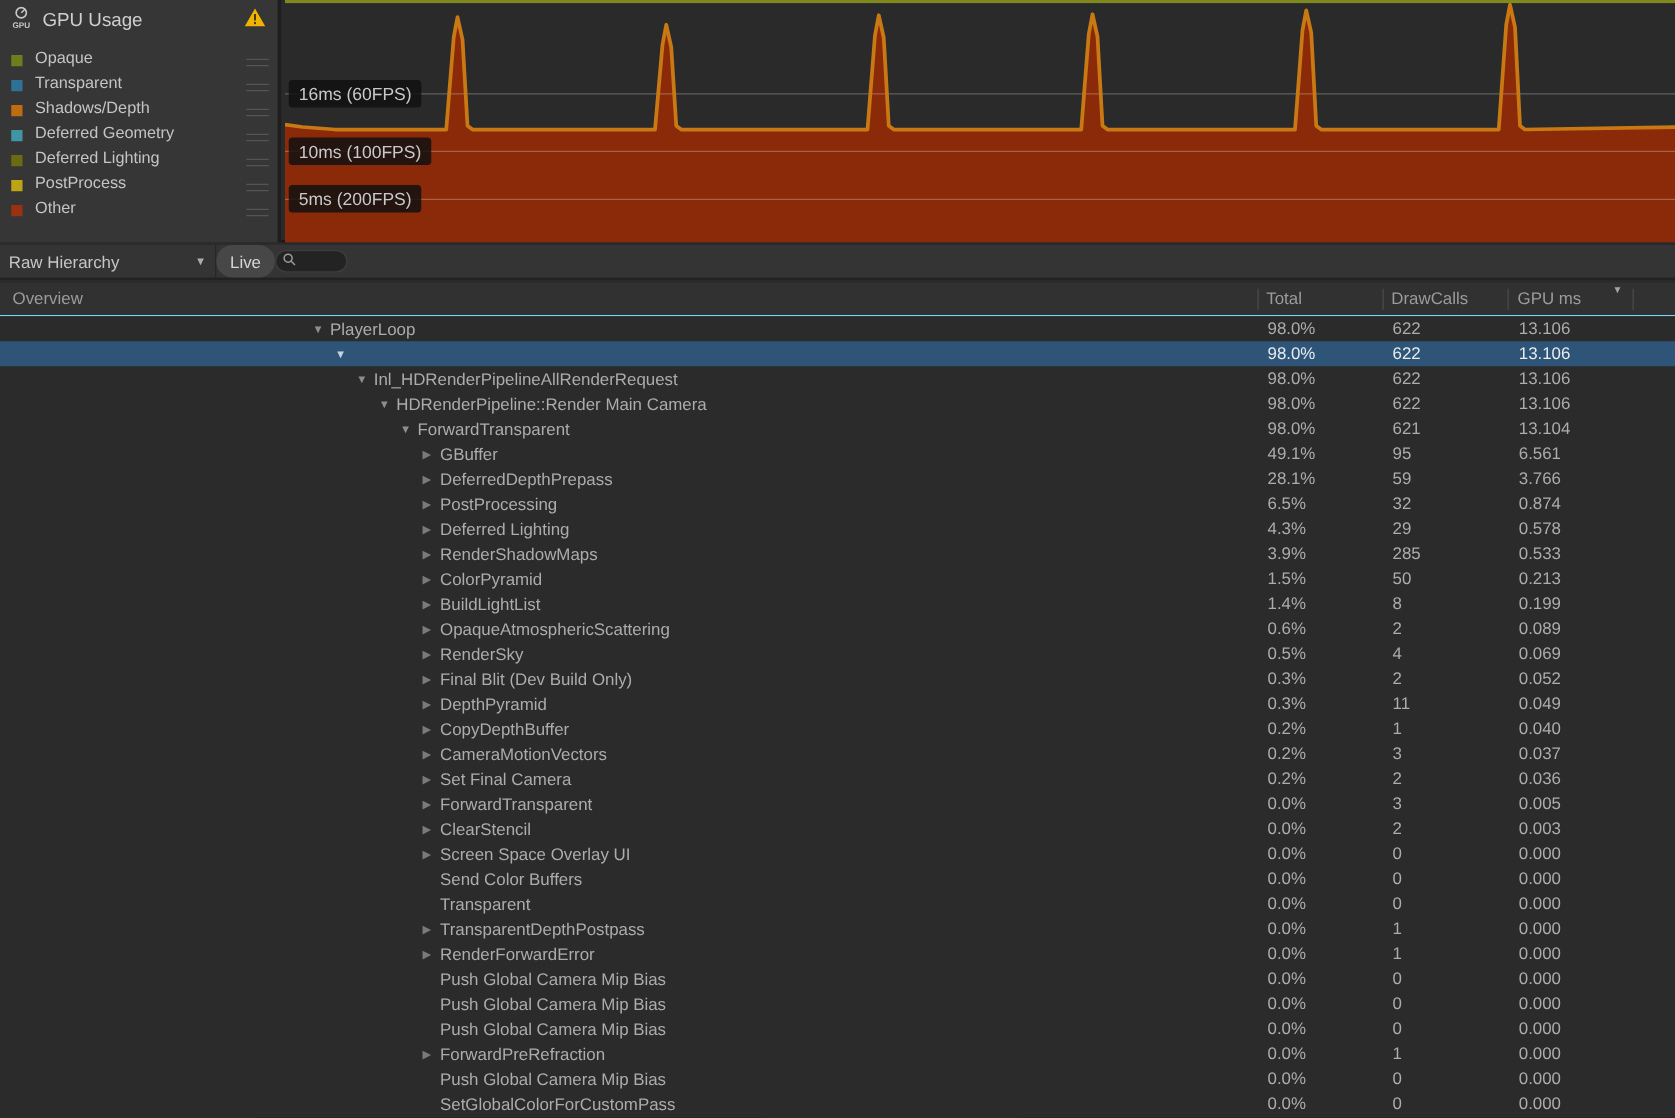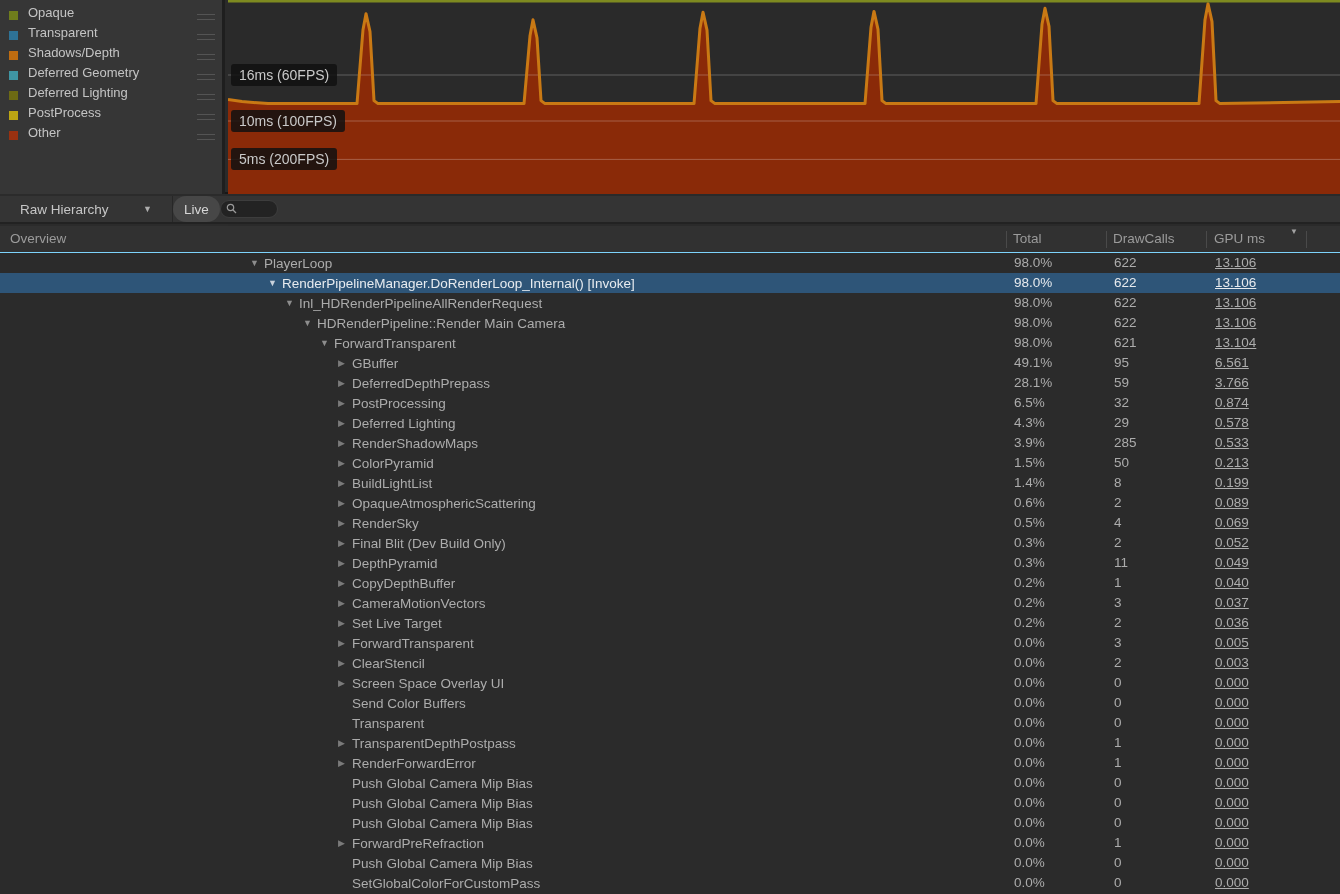--- a/index.html
+++ b/index.html
@@ -22,21 +22,21 @@
 
   .chart { position:absolute; left:228px; top:0; width:1112px; height:240px; background:#2a2a2a;text-decoration:underline; }
   .chart svg { position:absolute; left:0; top:0; }
   .chip { position:absolute; left:3px; height:22px; line-height:22px; padding:0 8px;
           background:rgba(16,16,16,0.85); border-radius:3px; color:#c9c9c9; font-size:14px;
           white-space:nowrap; }
 
   
   .toolbar { position:absolute; top:196px; left:0; width:1340px; height:28px; background:#343434;
              border-bottom:2px solid #222; display:flex; align-items:center; }
-  .dropdown { width:173px; height:100%; padding:0 20px; display:flex; align-items:center;
+  .dropdown { width:173px; height:100%; padding:0 7px; display:flex; align-items:center;
               justify-content:space-between; color:#c6c6c6; font-size:13.5px;
               border-right:1px solid #272727; cursor:default; }
   .caret { font-size:9px; color:#adadad; }
   .live-btn { height:100%; background:#474747; color:#d6d6d6; font-size:13.5px; padding:0 11px;
               display:flex; align-items:center;border-radius:13px; }
   .stats { flex:1; display:flex; justify-content:center; gap:16px; color:#c2c2c2; font-size:13.5px; }
   .search { width:58px; height:18px; margin-right:3px; background:#232323; border:1px solid #3d3d3d;
             border-radius:9px; display:flex; align-items:center; padding:0 5px; gap:3px; }
   .search input { flex:1; width:30px; background:transparent; border:none; outline:none;
                   color:#cccccc; font-size:12px; }
@@ -54,29 +54,46 @@
   .row { position:relative; height:20px; }
   .row.selected { background:#2e5578; color:#e7ebef; }
   .tree { position:absolute; top:0; height:20px; display:flex; align-items:center; }
   .arrow { width:14px; font-size:9px; color:#8d8d8d; text-align:left; flex:0 0 14px; }
   .arrow.collapsed { color:#7a7a7a; }
   .row.selected .arrow { color:#c9d2dc; }
   .rlabel { white-space:nowrap; }
   .val { position:absolute; top:0; height:20px; line-height:20px; }
   .v-total { left:1014px; }
   .v-dc { left:1114px; }
-  .v-gpu { left:1215px;text-decoration:underline; }
+  .v-gpu { left:1215px; }
 </style>
 </head>
 <body>
 
 <div class="app">
 
   <div class="top">
     <div class="gpu-panel">
+      <div class="panel-title-row">
+        <span>
+          <svg width="20" height="19" viewBox="0 0 20 19">
+            <circle cx="10" cy="5.2" r="4.1" fill="none" stroke="#c8c8c8" stroke-width="1.3"></circle>
+            <line x1="10" y1="5.2" x2="13" y2="2.4" stroke="#c8c8c8" stroke-width="1.3"></line>
+            <text x="10" y="17.5" font-size="6.5" fill="#c8c8c8" text-anchor="middle" font-family="Liberation Sans, sans-serif" font-weight="bold">GPU</text>
+          </svg>
+        </span>
+        <span class="panel-title">GPU Usage</span>
+        <span>
+          <svg width="18" height="16" viewBox="0 0 18 16">
+            <path d="M9 0.8 L17.2 15 L0.8 15 Z" fill="#efb300"></path>
+            <rect x="8.2" y="5.2" width="1.6" height="5.2" fill="#4a3a00"></rect>
+            <rect x="8.2" y="11.6" width="1.6" height="1.7" fill="#4a3a00"></rect>
+          </svg>
+        </span>
+      </div>
       <div id="legend">
           <div class="legend-item">
             <span class="swatch" style="background: rgb(111, 125, 28);"></span>
             <span>Opaque</span>
             <span class="handle"></span>
           </div>
           <div class="legend-item">
             <span class="swatch" style="background: rgb(46, 114, 150);"></span>
             <span>Transparent</span>
             <span class="handle"></span>
@@ -160,21 +177,20 @@
           <span class="arrow">▼</span>
           <span class="rlabel">PlayerLoop</span>
         </span>
         <span class="val v-total">98.0%</span>
         <span class="val v-dc">622</span>
         <span class="val v-gpu">13.106</span>
       </div>
       <div class="row selected">
         <span class="tree" style="left: 268px;">
           <span class="arrow">▼</span>
-          <span class="rlabel">RenderPipelineManager.DoRenderLoop_Internal() [Invoke]</span>
         </span>
         <span class="val v-total">98.0%</span>
         <span class="val v-dc">622</span>
         <span class="val v-gpu">13.106</span>
       </div>
       <div class="row">
         <span class="tree" style="left: 285px;">
           <span class="arrow">▼</span>
           <span class="rlabel">Inl_HDRenderPipelineAllRenderRequest</span>
         </span>
@@ -313,21 +329,21 @@
           <span class="arrow collapsed">▶</span>
           <span class="rlabel">CameraMotionVectors</span>
         </span>
         <span class="val v-total">0.2%</span>
         <span class="val v-dc">3</span>
         <span class="val v-gpu">0.037</span>
       </div>
       <div class="row">
         <span class="tree" style="left: 338px;">
           <span class="arrow collapsed">▶</span>
-          <span class="rlabel">Set Live Target</span>
+          <span class="rlabel">Set Final Camera</span>
         </span>
         <span class="val v-total">0.2%</span>
         <span class="val v-dc">2</span>
         <span class="val v-gpu">0.036</span>
       </div>
       <div class="row">
         <span class="tree" style="left: 338px;">
           <span class="arrow collapsed">▶</span>
           <span class="rlabel">ForwardTransparent</span>
         </span>

